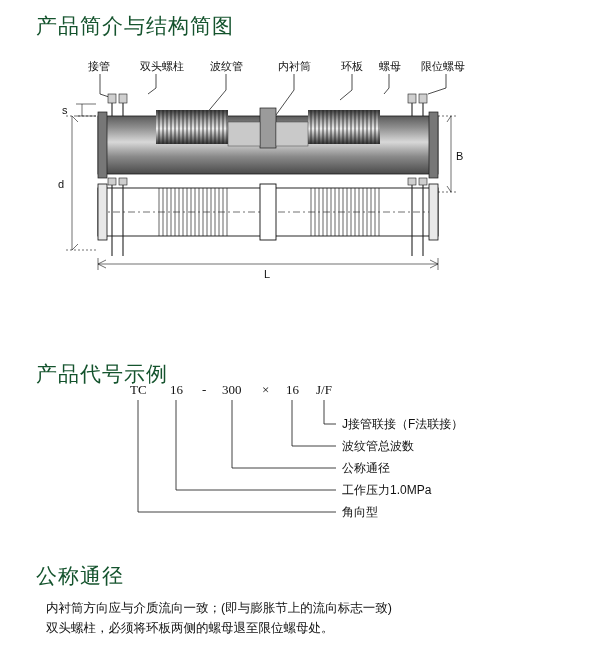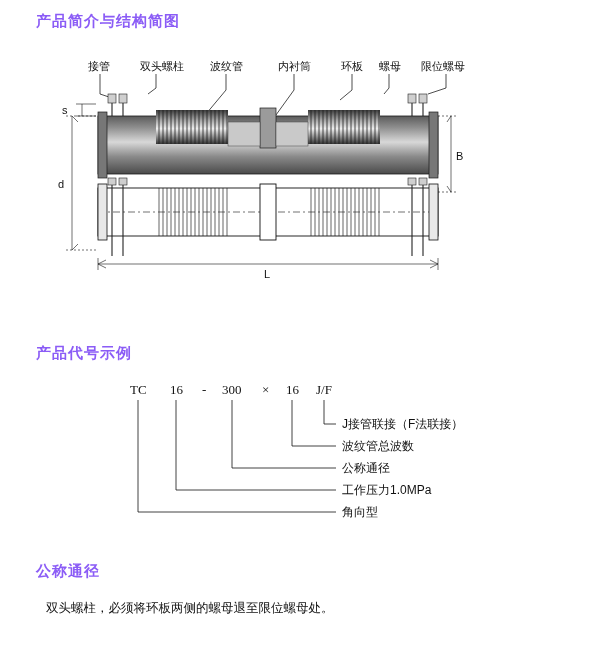--- a/index.html
+++ b/index.html
@@ -10,29 +10,29 @@
     width: 600px;
     height: 652px;
     background: #ffffff;
     font-family: "Liberation Sans", sans-serif;
     color: #111111;
     position: relative;
     overflow: hidden;
   }
 
   .section-title {
-    font-size: 15px;
-    font-weight: bold;
-    color: #8b5cf6;
+    font-size: 21px;
+    font-weight: normal;
+    color: #14532d;
     letter-spacing: 1px;
     position: absolute;
     left: 36px;
   }
   .title-1 { top: 12px; }
-  .title-2 { top: 344px; }
+  .title-2 { top: 360px; }
   .title-3 { top: 562px; }
 
   
   #figure-structure {
     position: absolute;
     left: 36px;
     top: 60px;
     width: 530px;
     height: 230px;
     margin-left: 20px;
@@ -344,14 +344,15 @@
       <text class="code-desc" x="306" y="50">J接管联接（F法联接）</text>
       <text class="code-desc" x="306" y="72">波纹管总波数</text>
       <text class="code-desc" x="306" y="94">公称通径</text>
       <text class="code-desc" x="306" y="116">工作压力1.0MPa</text>
       <text class="code-desc" x="306" y="138">角向型</text>
     </g>
   </svg>
 </div>
 
 <div id="install-notes">
+  <div>内衬筒方向应与介质流向一致；(即与膨胀节上的流向标志一致)</div>
   <div>双头螺柱，必须将环板两侧的螺母退至限位螺母处。</div>
 </div>
 
 </body></html>

